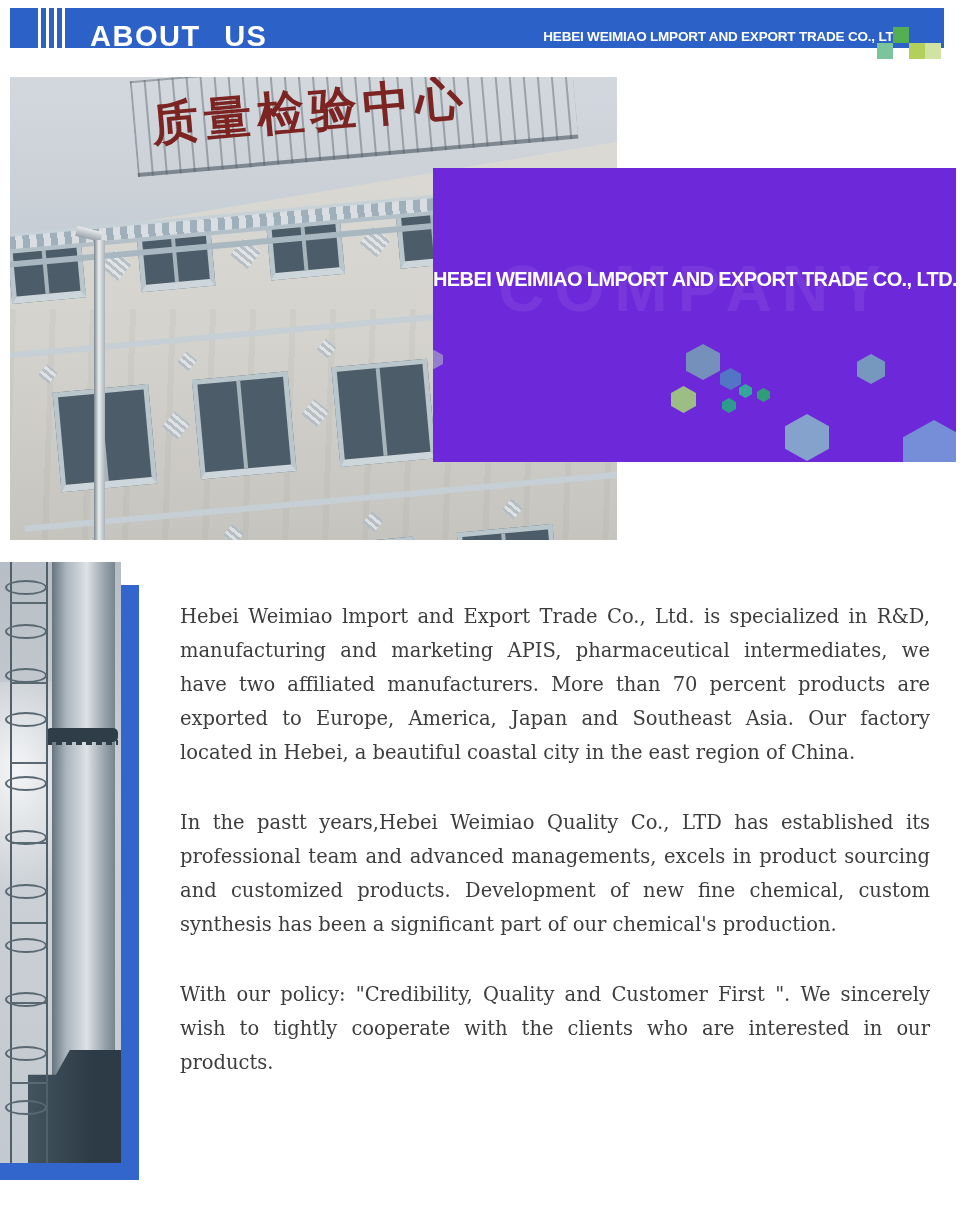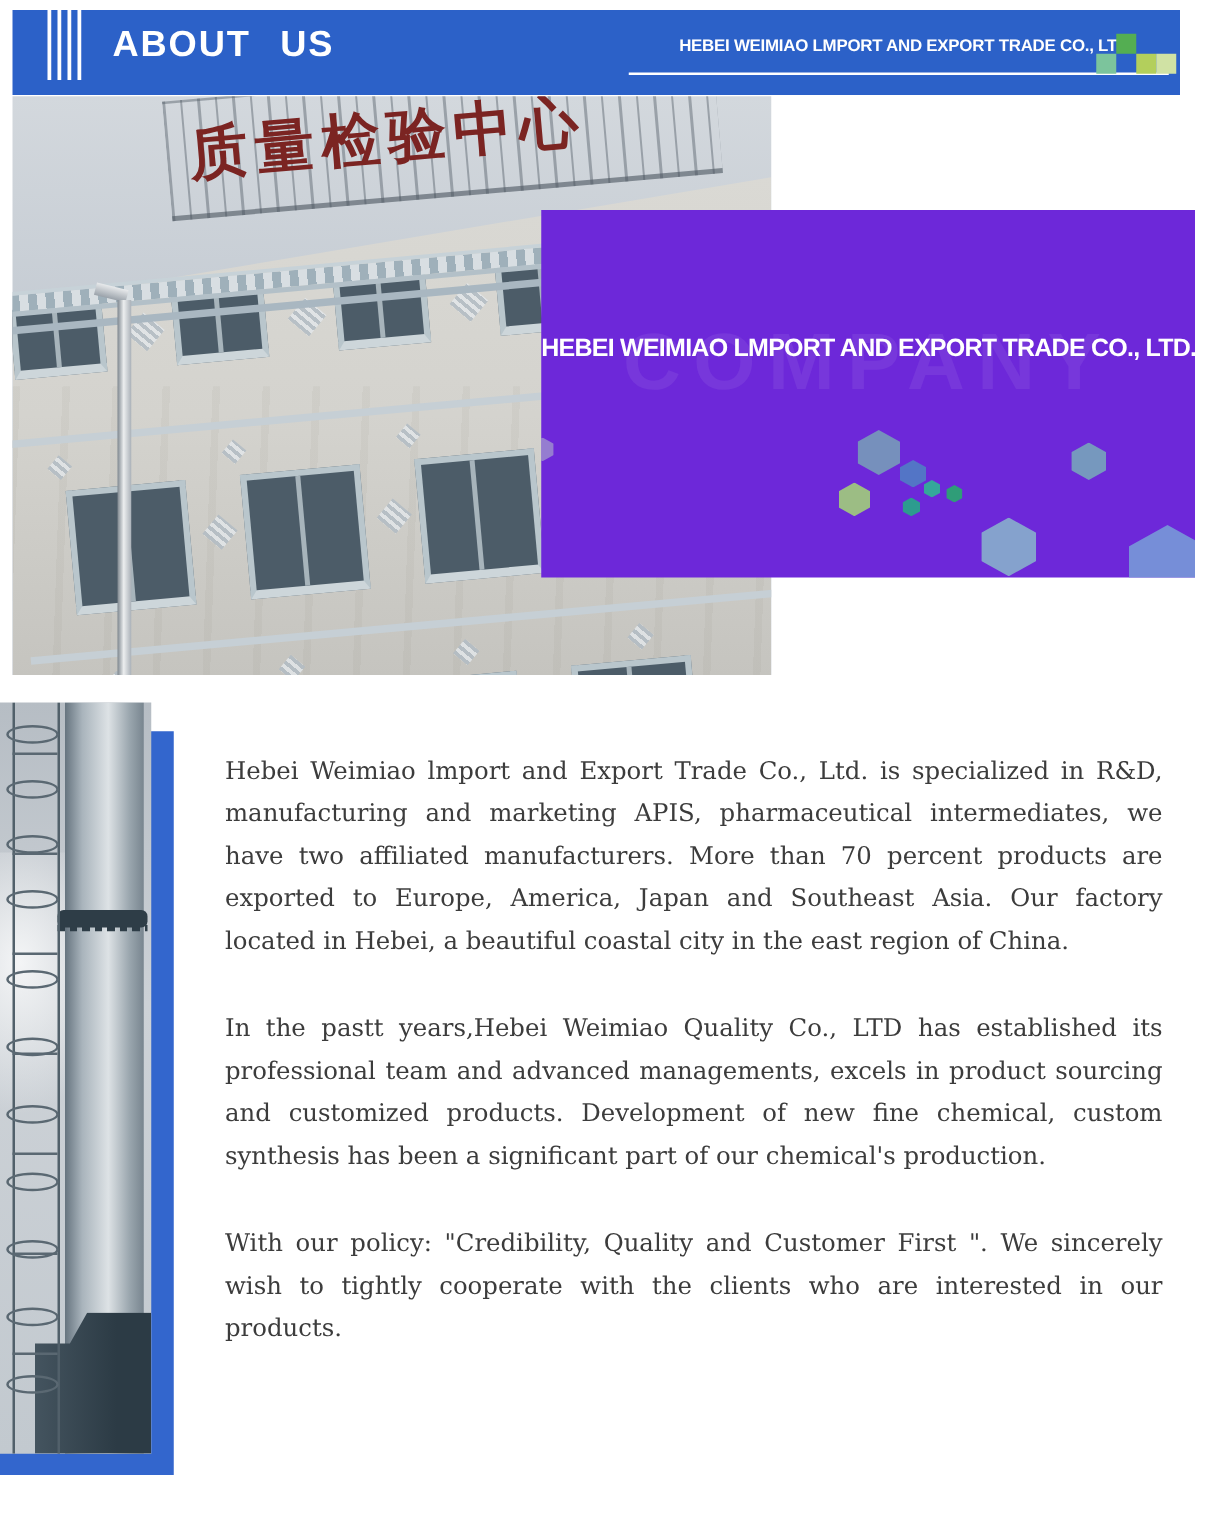--- a/index.html
+++ b/index.html
@@ -2,21 +2,21 @@
 <html><head>
 <meta charset="utf-8">
 <style>
   html,body{margin:0;padding:0;}
   body{
     width:970px;height:1216px;position:relative;overflow:hidden;
     background:#ffffff;font-family:"Liberation Sans", sans-serif;
   }
   
   .banner{
-    position:absolute;left:10px;top:8px;width:934px;height:68px;
+    position:absolute;left:10px;top:8px;width:934px;height:40px;
     background:#2c61c8;
     text-decoration:underline;
   }
   .stripes{position:absolute;left:28px;top:0;height:56px;display:flex;}
   .stripes .s{width:3px;height:56px;background:#ffffff;margin-right:5px;}
   .banner-title{
     position:absolute;left:80px;top:0;height:56px;line-height:56px;
     color:#ffffff;font-size:29px;font-weight:bold;letter-spacing:1.5px;word-spacing:14px;
   }
   .banner-company{

